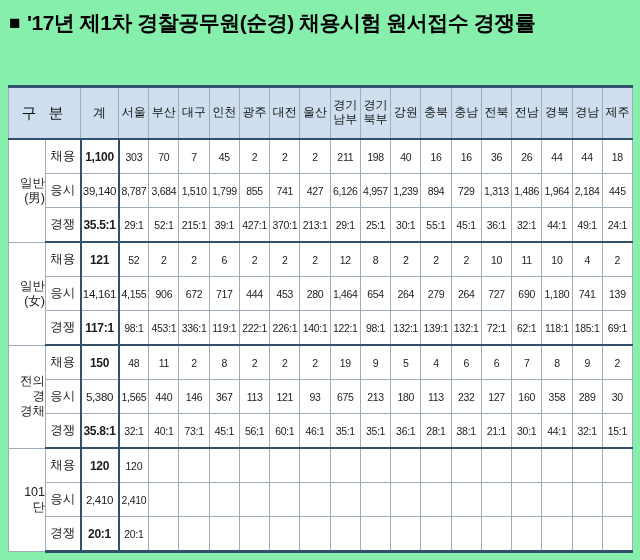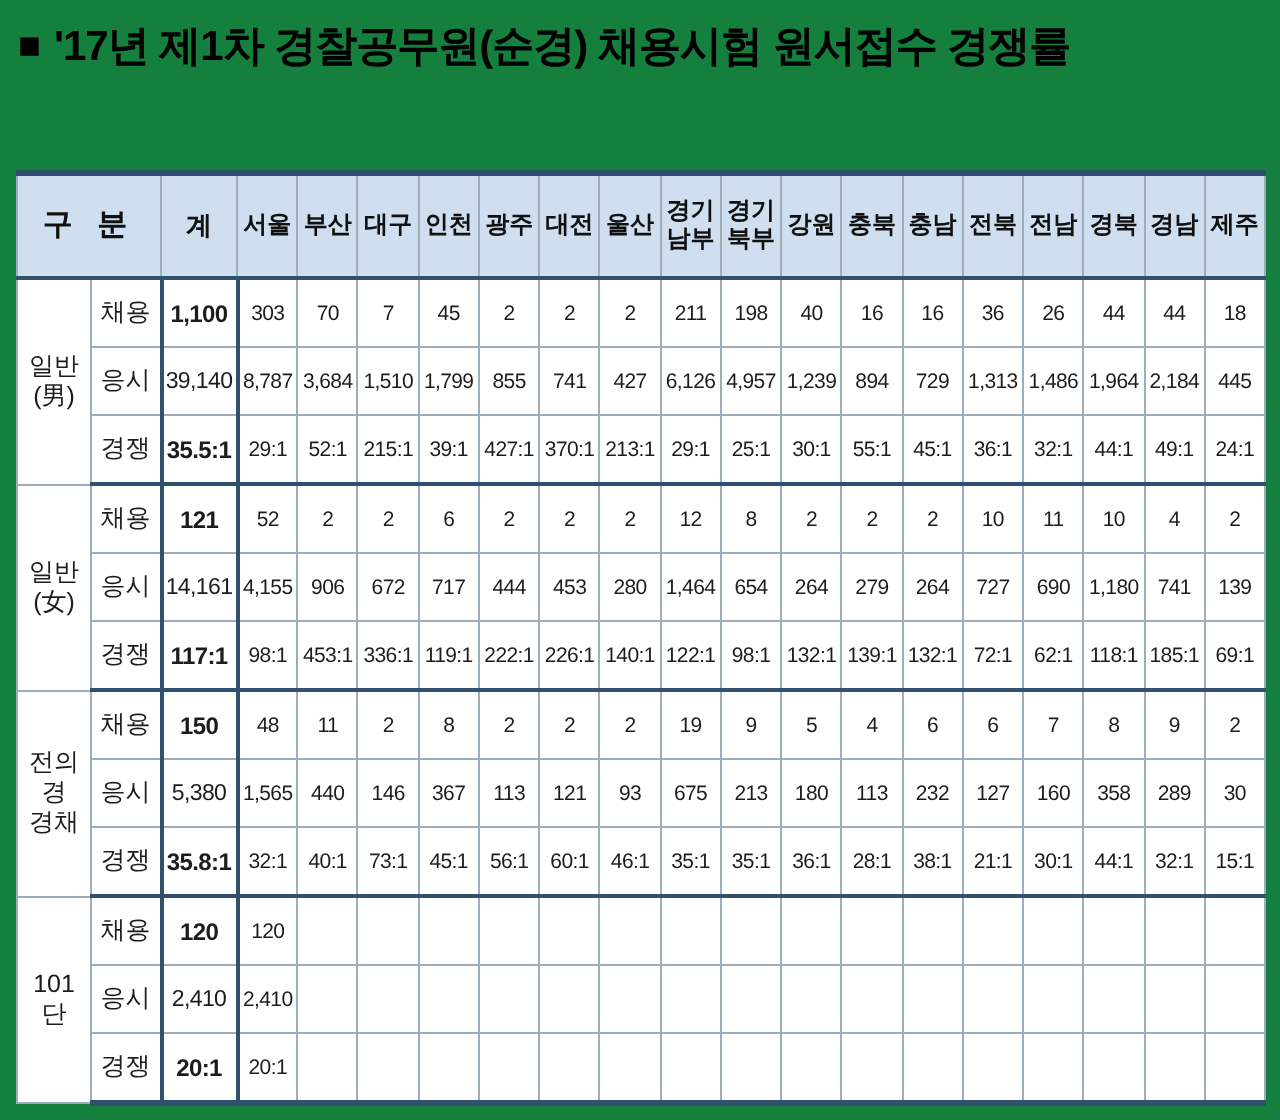--- a/index.html
+++ b/index.html
@@ -1,33 +1,33 @@
 <!DOCTYPE html>
 <html><head>
 <meta charset="utf-8">
 <style>
   html,body{margin:0;padding:0;background:#ffffff;}
-  .page{position:relative;width:640px;height:560px;background:#15803d;overflow:hidden;
+  .page{position:relative;width:640px;height:560px;background:#86efac;overflow:hidden;
         font-family:"Liberation Sans","DejaVu Sans",sans-serif;}
   .title{position:absolute;left:9px;top:9px;width:628px;font-size:21px;font-weight:bold;
          color:#000;letter-spacing:-0.5px;white-space:nowrap;}
   .title .bullet{display:inline-block;font-size:19px;margin-right:7px;transform:translateY(-1px);}
   .tbl-wrap{position:absolute;left:8px;top:85px;}
   table{border-collapse:collapse;table-layout:fixed;width:625px;}
   col.c-group{width:37px}
   col.c-rowlabel{width:35px}
   col.c-total{width:38px}
   th,td{border:1px solid #9fadbb;text-align:center;vertical-align:middle;padding:0;
         color:#1c1c1c;overflow:hidden;}
-  thead th{background:#cfdff0;font-weight:bold;font-size:12px;height:50px;line-height:1.15;
+  thead th{background:#cfdff0;font-weight:normal;font-size:12px;height:50px;line-height:1.15;
            border-top:3px solid #31506e;border-bottom:2px solid #31506e;color:#111;}
   th.corner{font-size:15px;letter-spacing:4px;}
   th.total-h{font-size:13px;}
   tbody td{height:33px;font-size:10.5px;letter-spacing:-0.3px;background:#ffffff;}
-  td.group-label{font-size:12.5px;letter-spacing:0;line-height:1.2;}
+  td.group-label{font-size:12.5px;letter-spacing:0;line-height:1.2;text-align:right;}
   td.row-label{font-size:12.5px;letter-spacing:0;}
   td.total{font-size:11.5px;border-left:2px solid #31506e;border-right:2px solid #31506e;}
   tr.r0 td.total,tr.r2 td.total{font-weight:bold;font-size:12px;margin-left:18px;}
   tr.group-end td{border-bottom:2px solid #31506e;}
   tbody tr.last-row td{border-bottom:3px solid #31506e;}
 </style>
 </head>
 <body>
 
 <div class="page">

